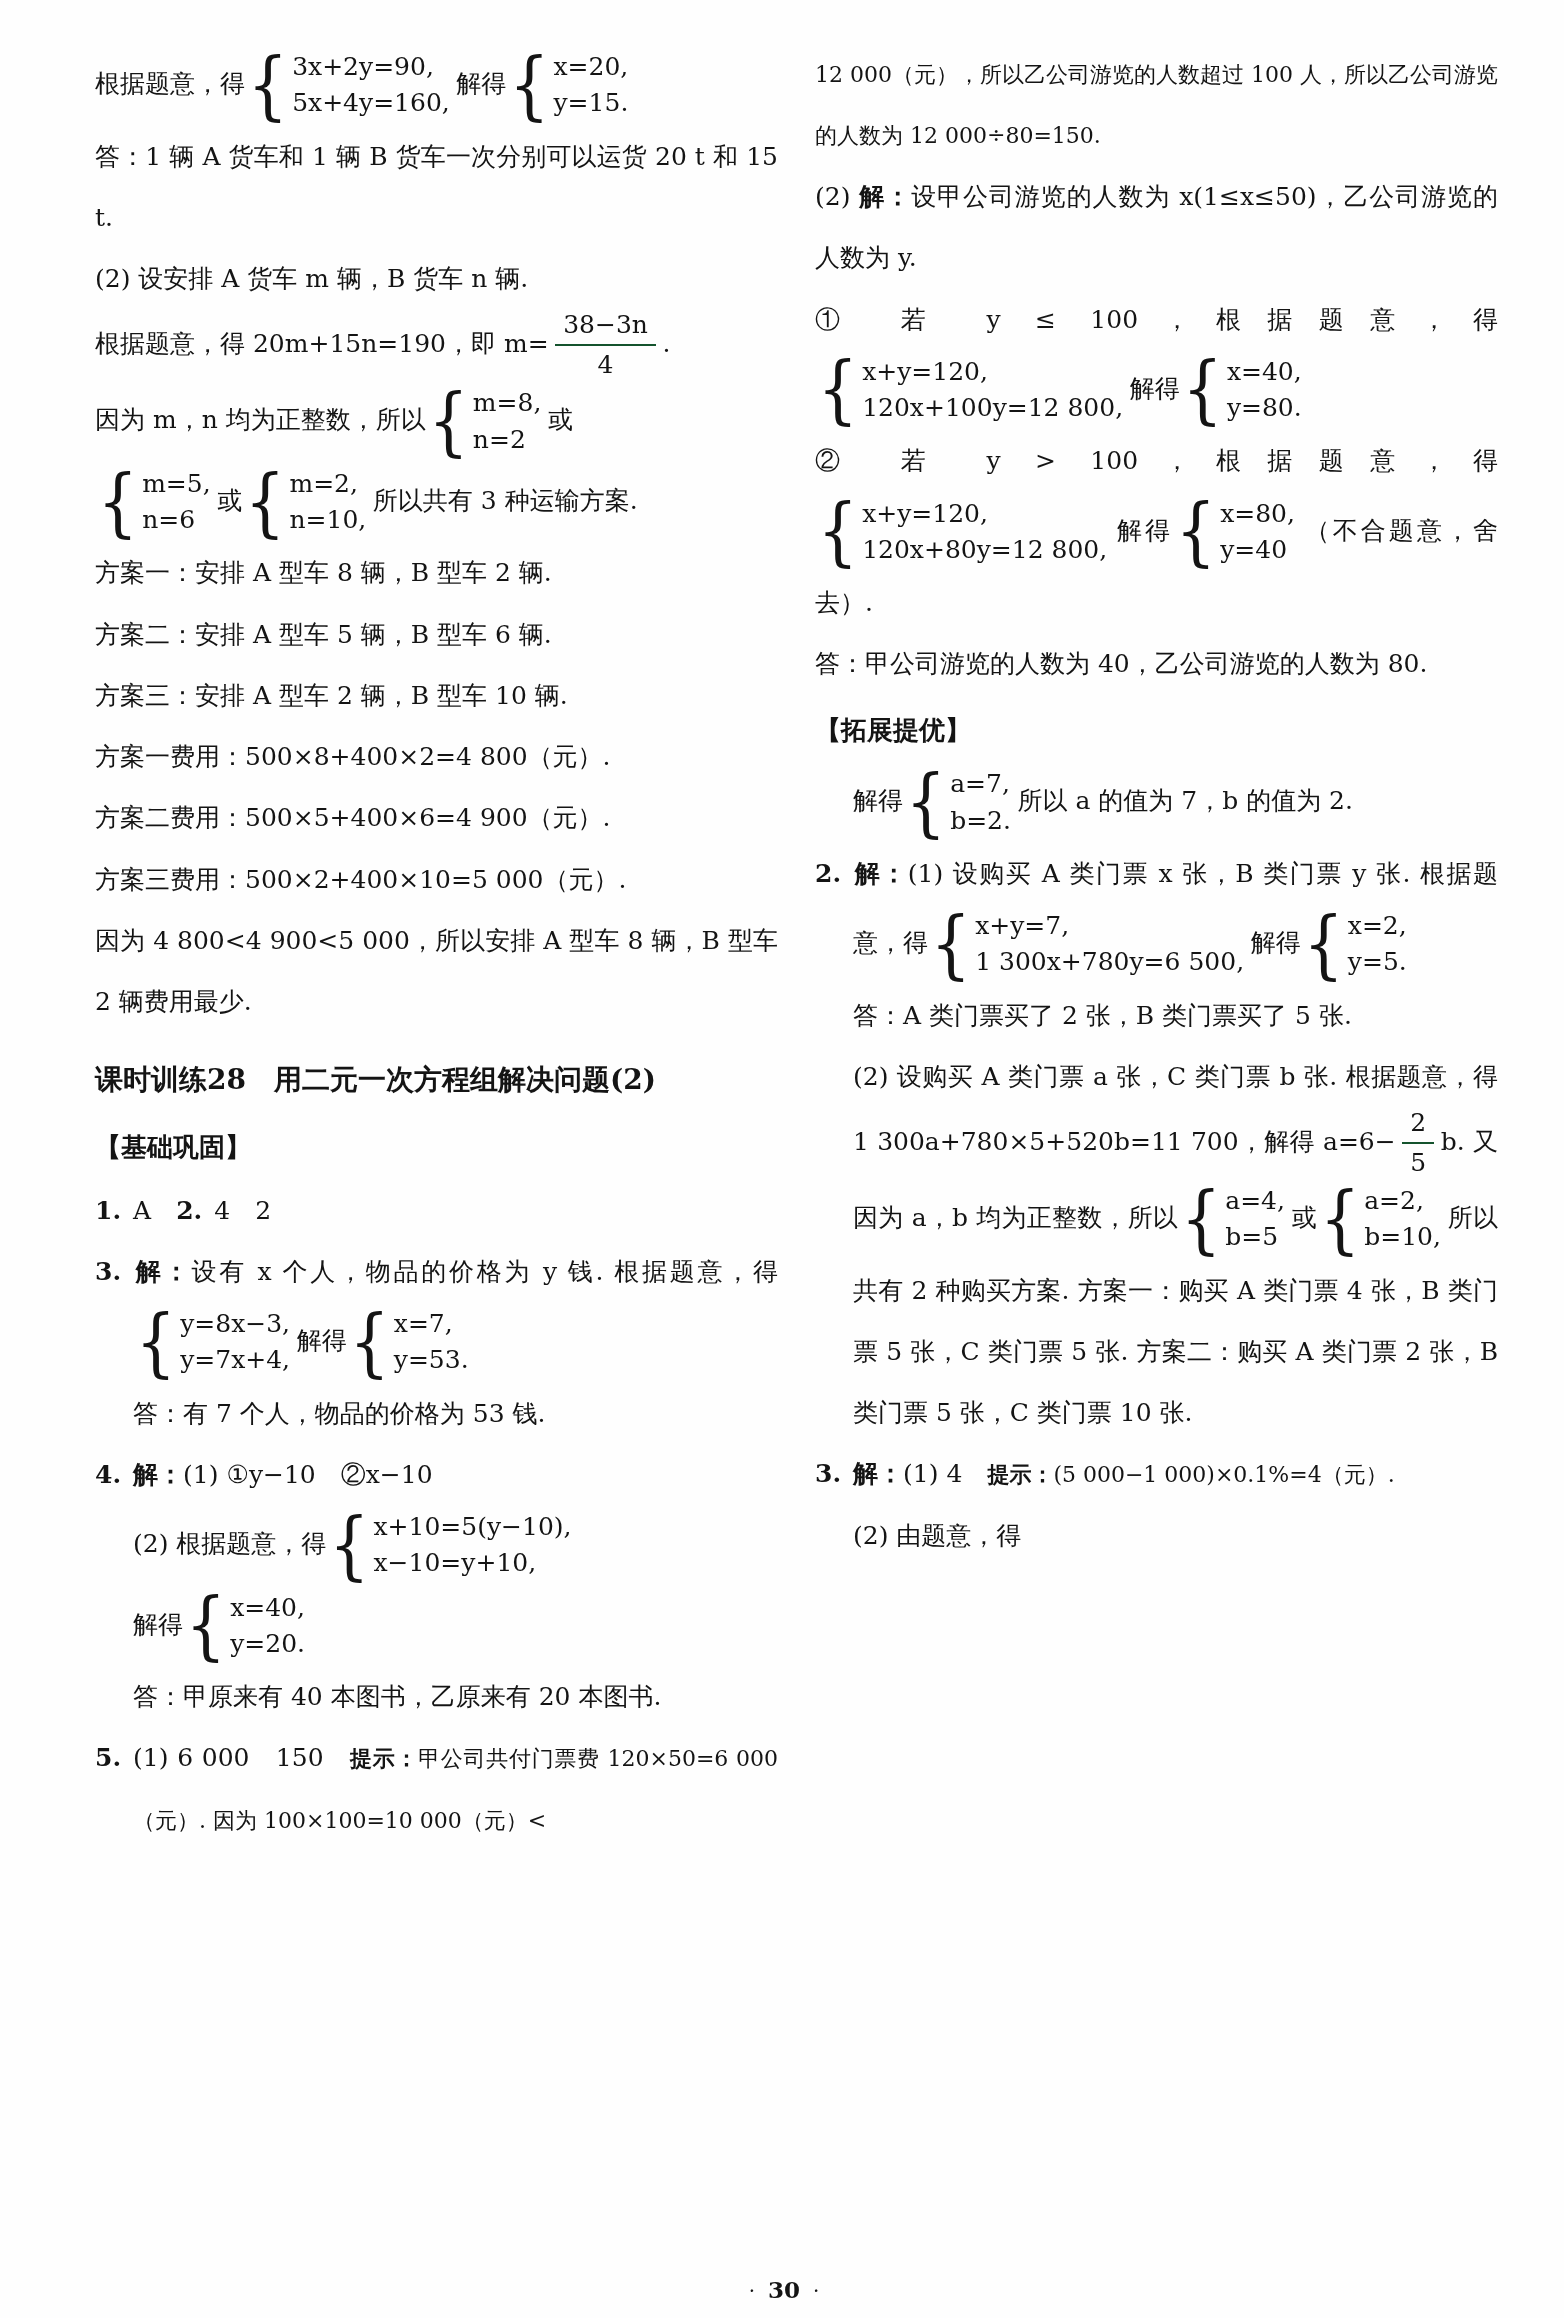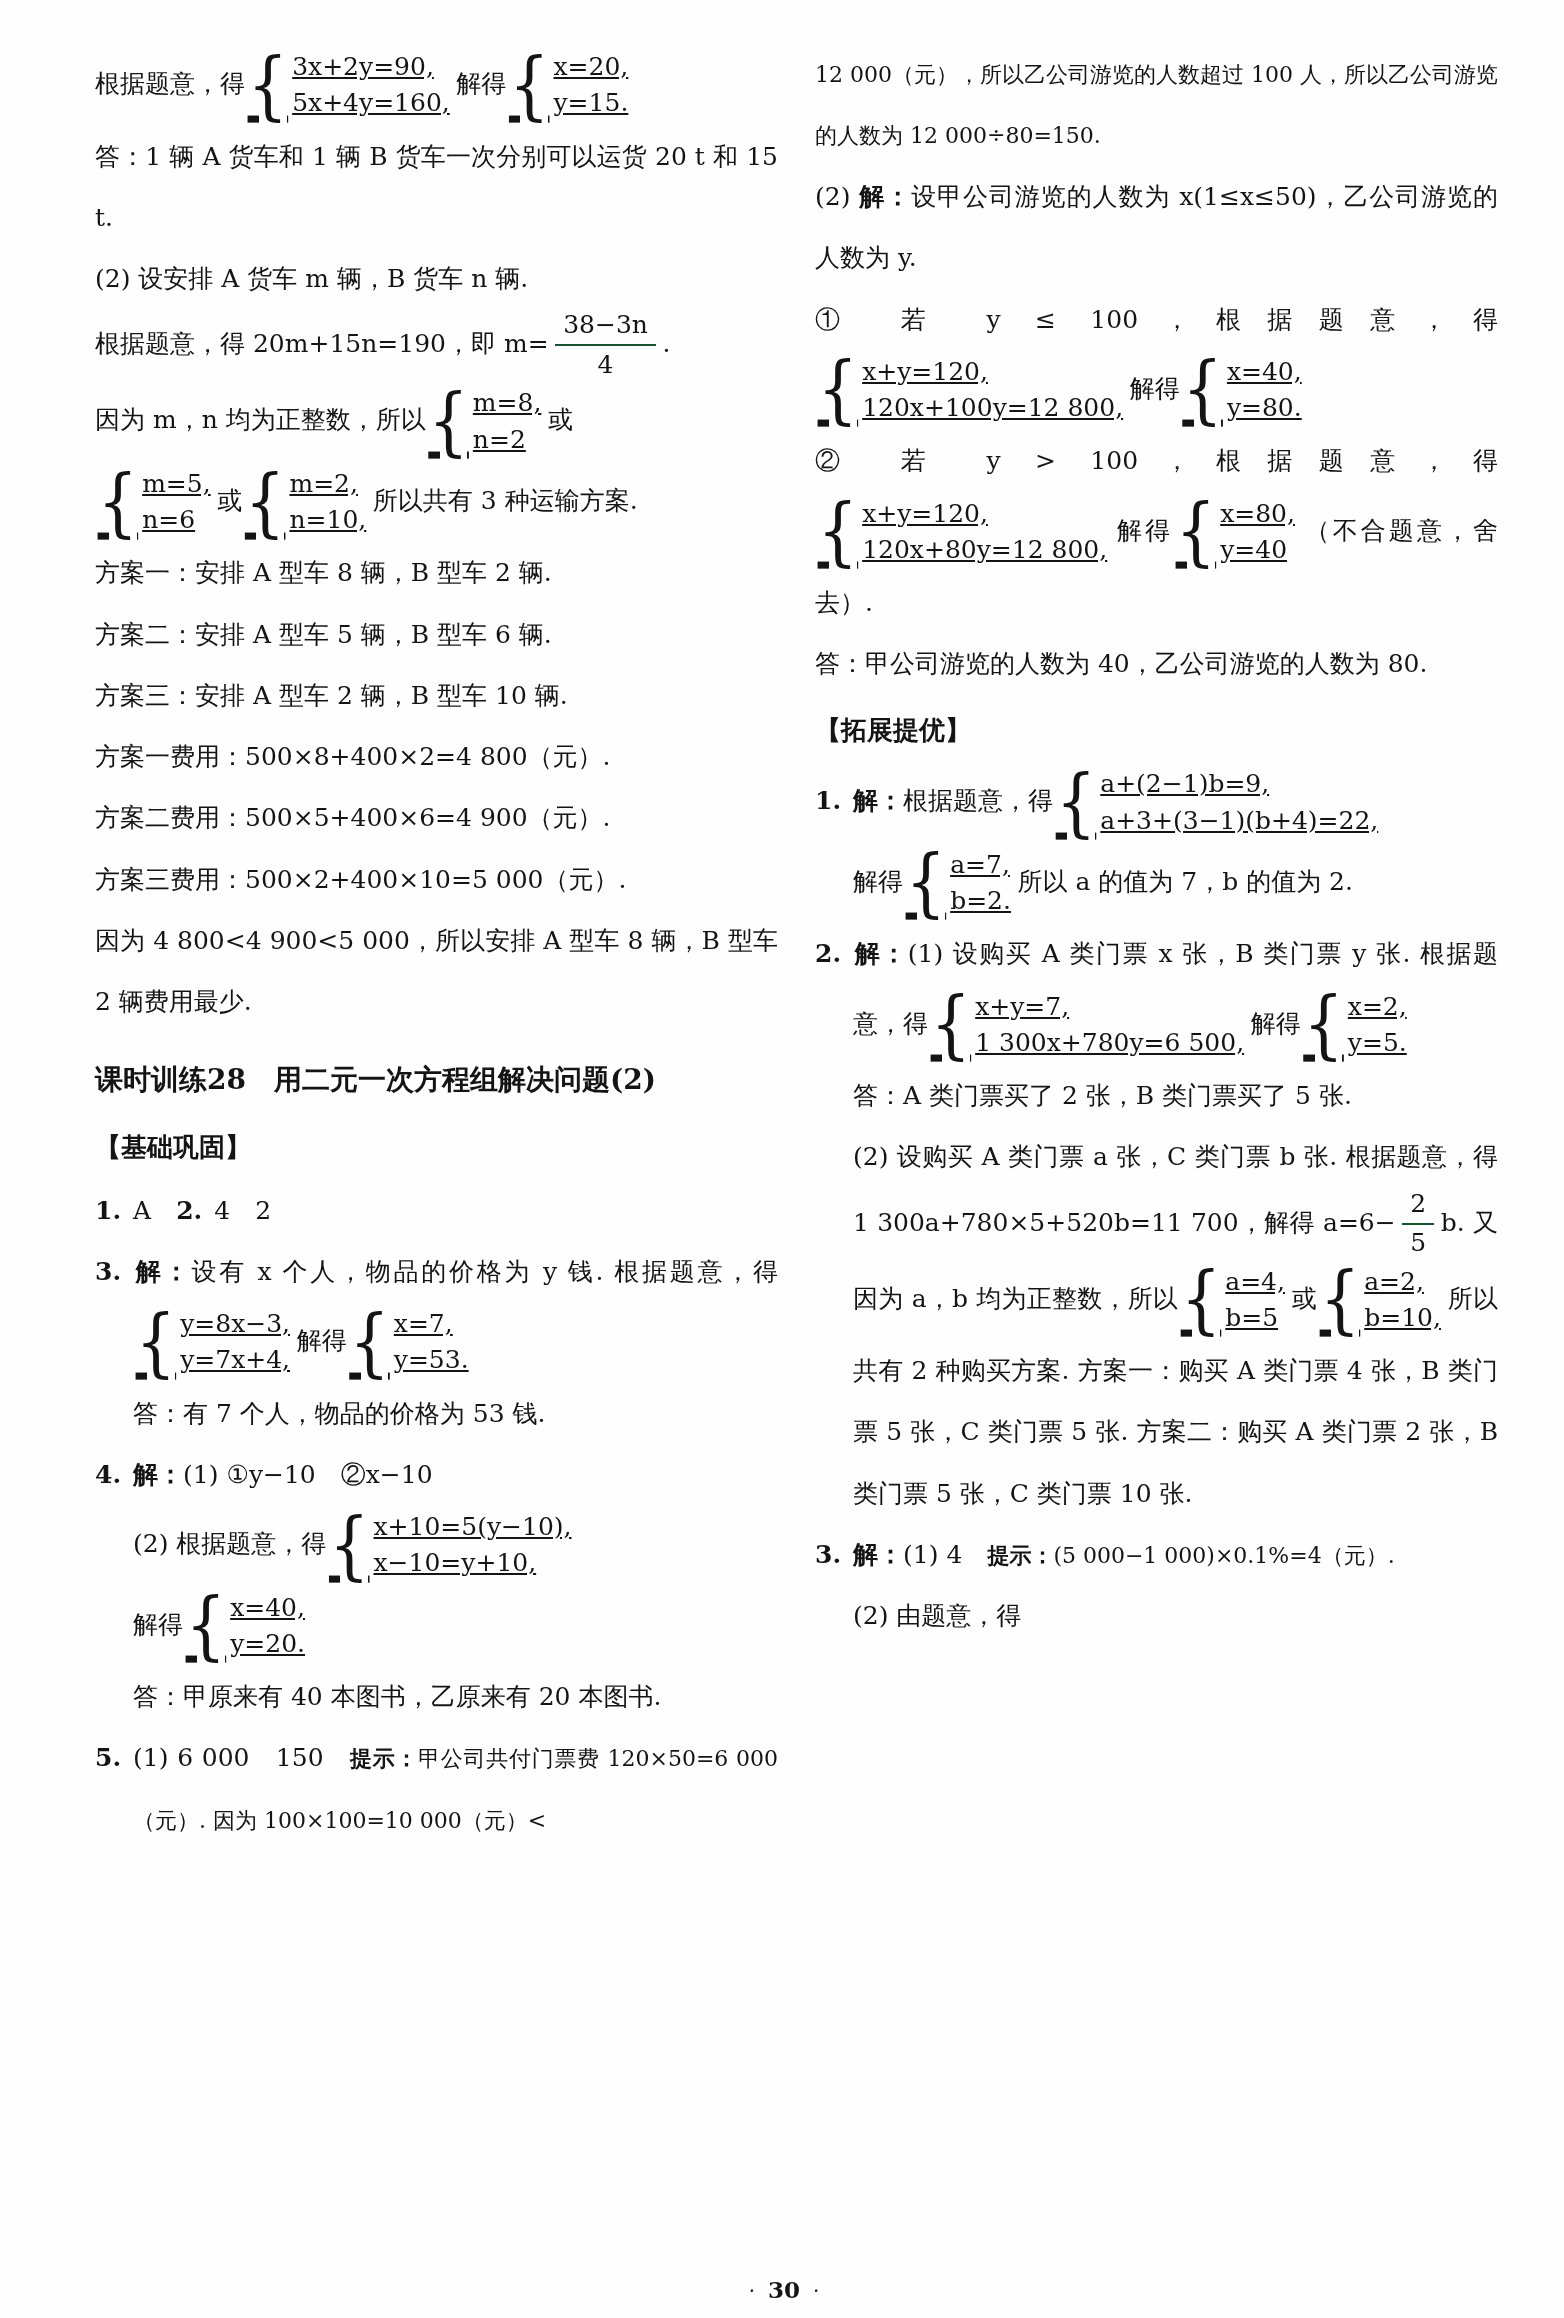--- a/index.html
+++ b/index.html
@@ -31,21 +31,20 @@
   .num { font-weight: bold; margin-right: 12px; }
   .b { font-weight: bold; }
   .hint { font-size: 22px; }
 
   
   .sys {
     display: inline-flex; align-items: center;
     vertical-align: middle;
     margin: 4px 6.6px 4px 2.6px;
     text-indent: 0;
-    text-decoration: underline;
   }
   .sys::before {
     content: "{";
     font-family: "DejaVu Serif", serif;
     font-weight: 400;
     font-size: 255%;
     line-height: 0.9;
     transform: scaleY(1.18);
     margin-right: 4px;
   }
@@ -199,26 +198,20 @@
               <span class="eq">x=80,</span>
               <span class="eq">y=40</span>
             </span>
           </span><span>（不合题意，舍去）.</span></p>
 
       <p class="para">答：甲公司游览的人数为 40，乙公司游览的人数为 80.</p>
 
       <p class="sec">【拓展提优】</p>
 
       <div class="item">
-        <p class="para first"><span class="num">1.</span><span class="b">解：</span><span>根据题意，得</span><span class="sys">
-              <span class="rows">
-                <span class="eq">a+(2−1)b=9,</span>
-                <span class="eq">a+3+(3−1)(b+4)=22,</span>
-              </span>
-            </span></p>
         <p class="para"><span>解得</span><span class="sys">
               <span class="rows">
                 <span class="eq">a=7,</span>
                 <span class="eq">b=2.</span>
               </span>
             </span><span>所以 a 的值为 7，b 的值为 2.</span></p>
       </div>
 
       <div class="item">
         <p class="para first"><span class="num">2.</span><span class="b">解：</span><span>(1) 设购买 A 类门票 x 张，B 类门票 y 张. 根据题意，得</span><span class="sys">

